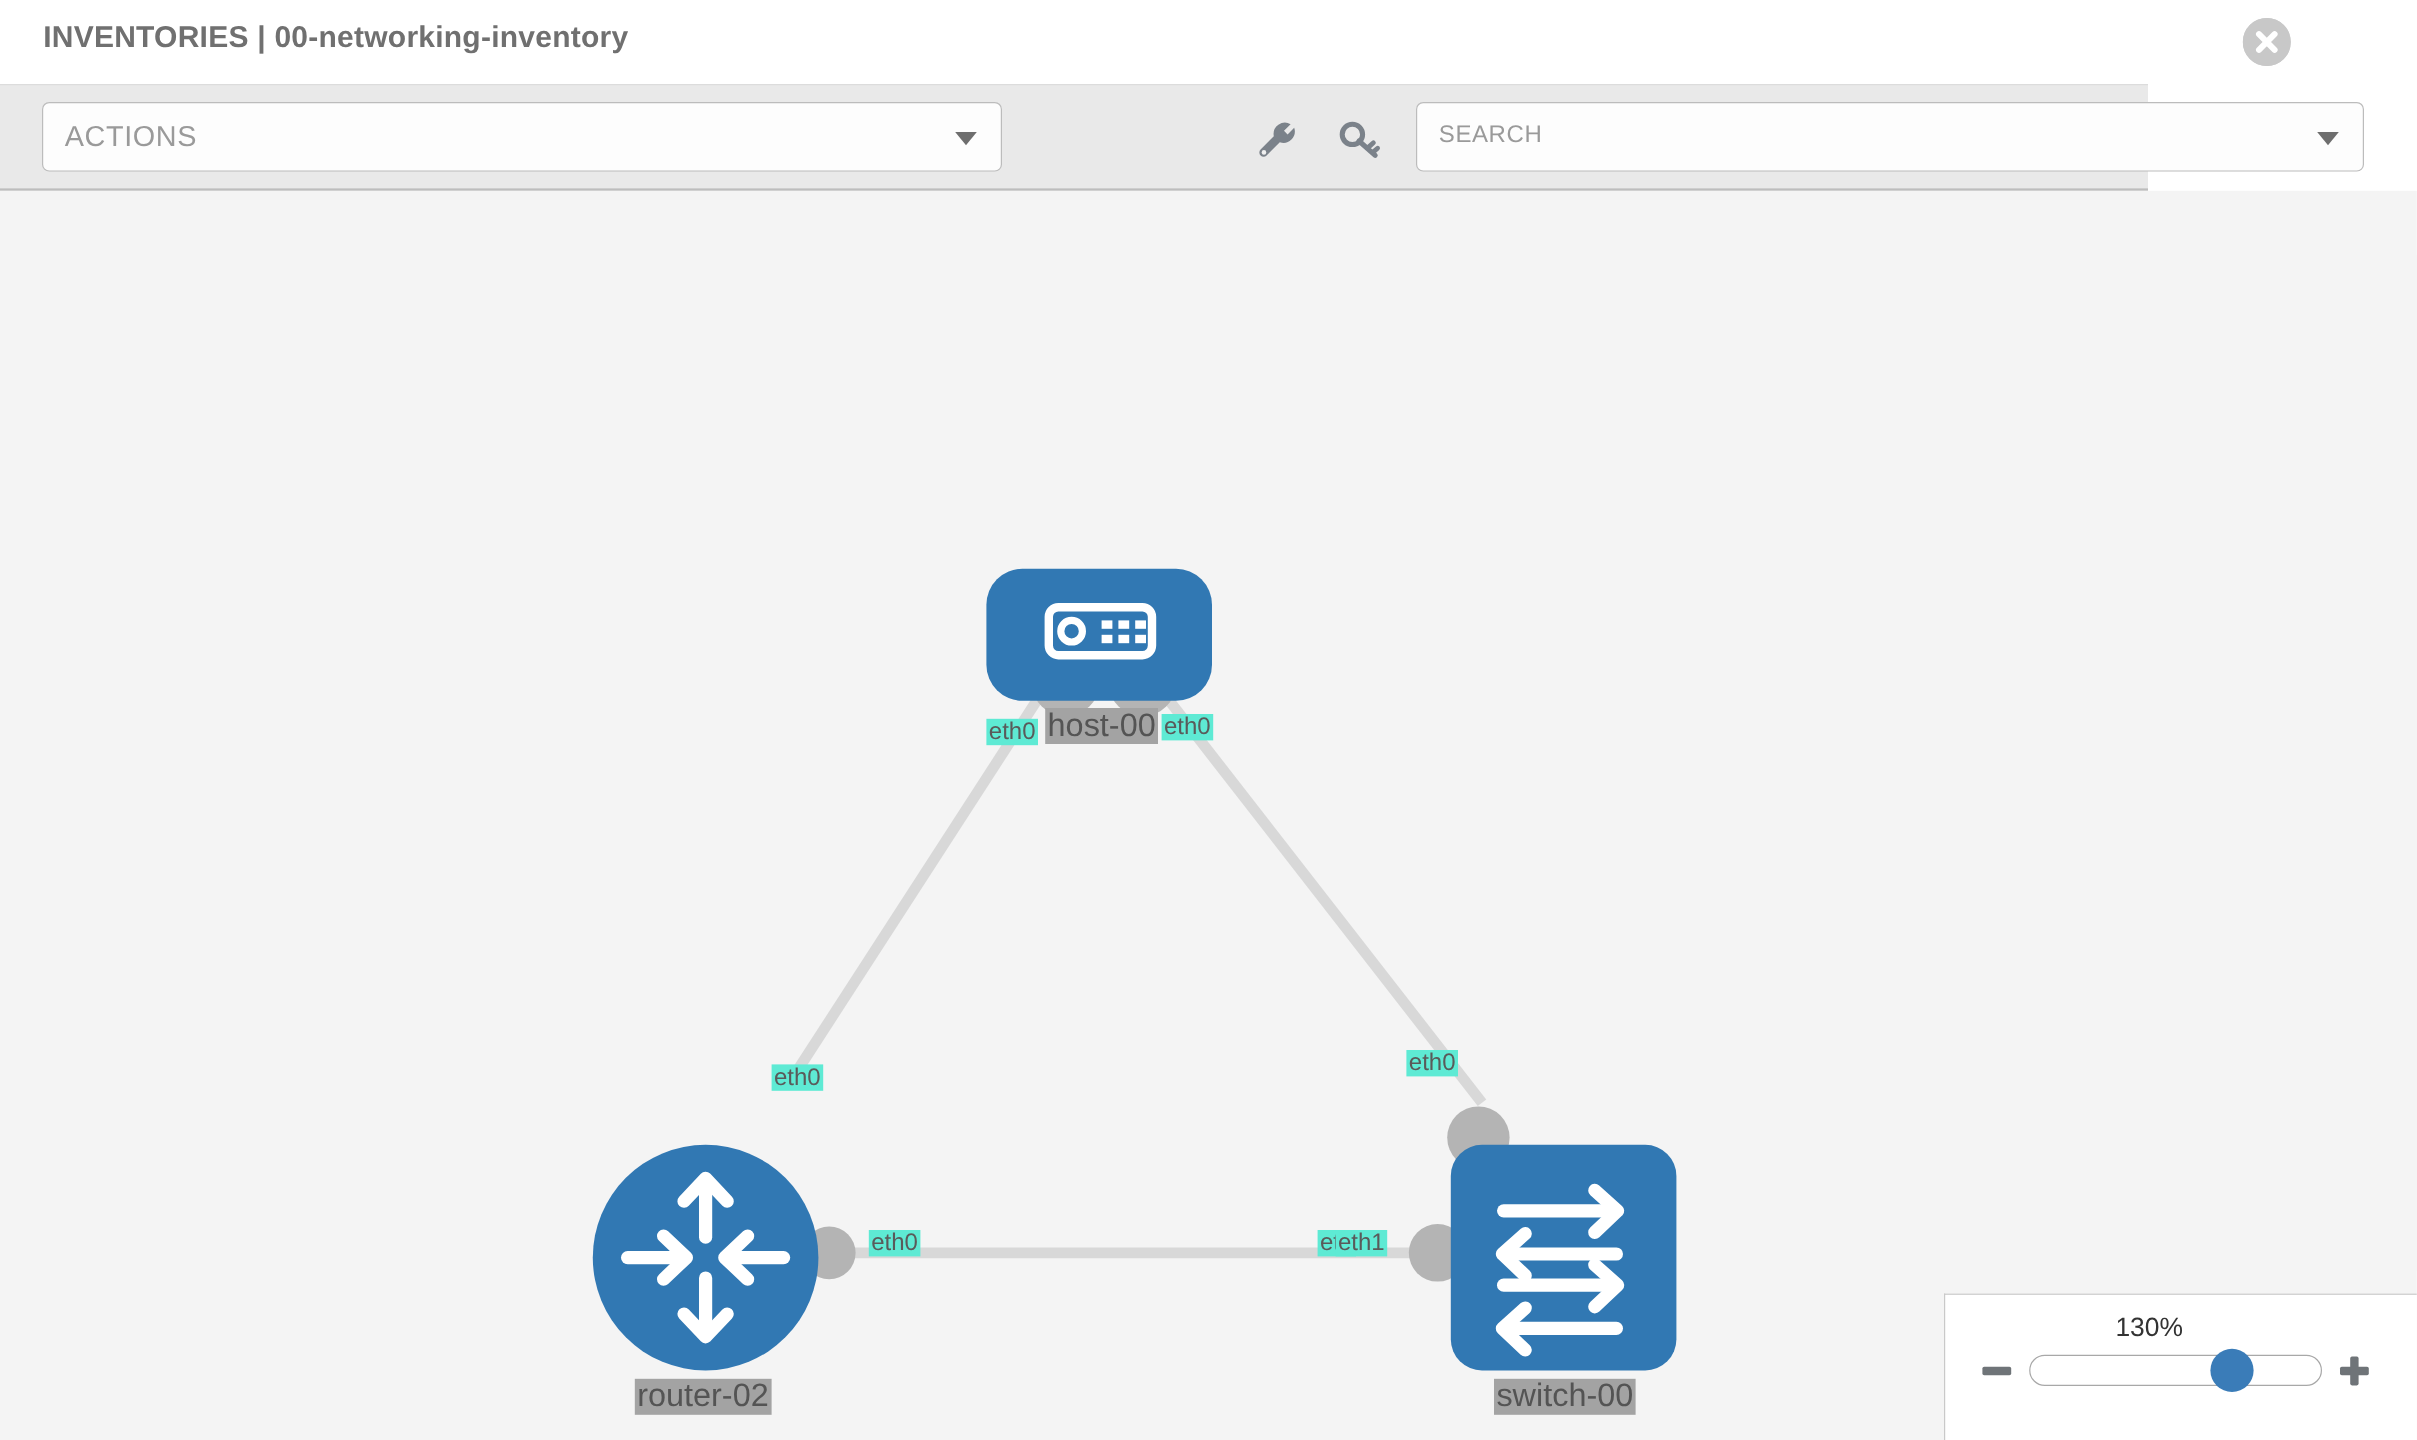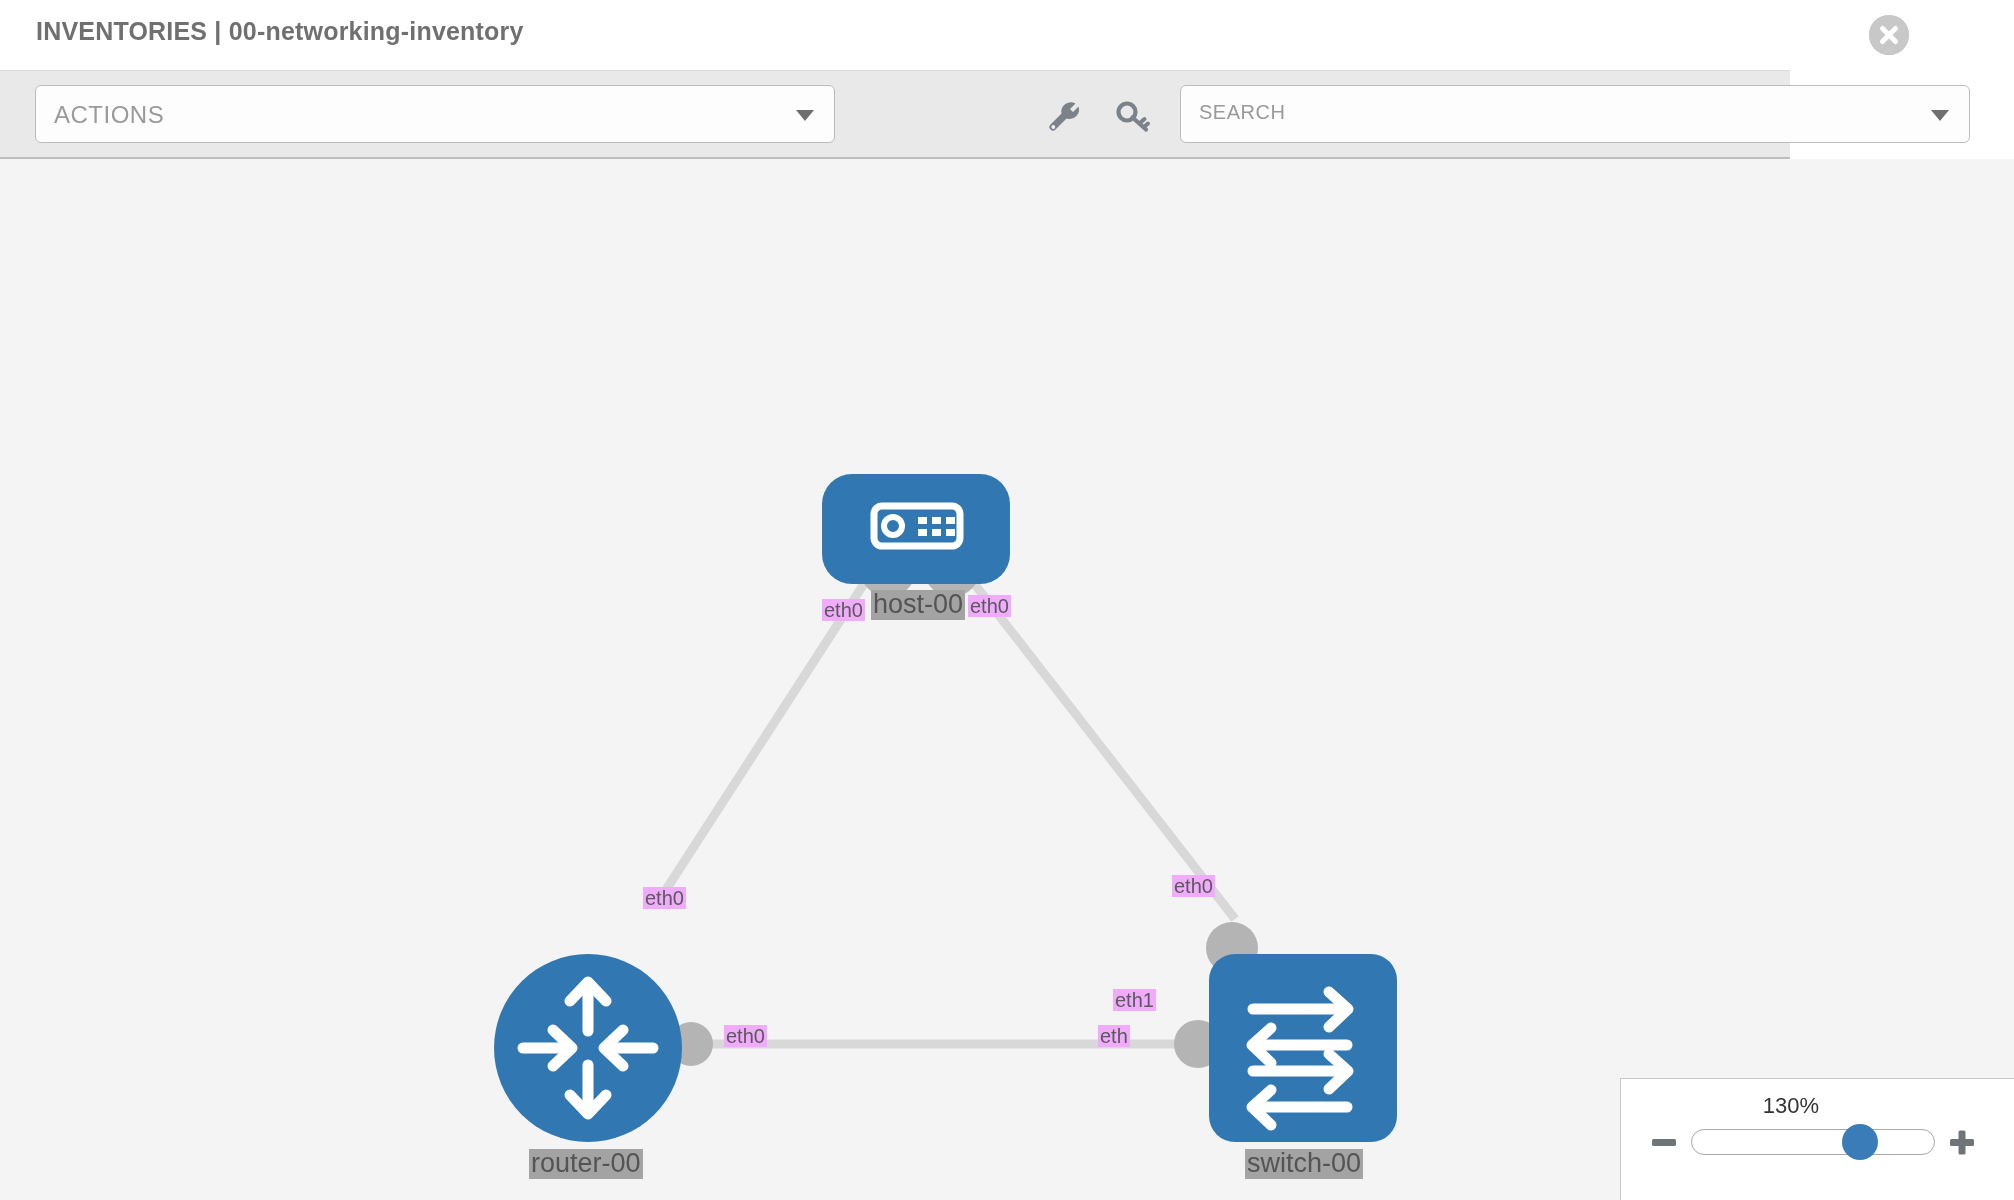--- a/index.html
+++ b/index.html
@@ -138,21 +138,21 @@
     position: absolute;
     background: #a3a3a3;
     color: #545454;
     font-size: 27px;
     white-space: nowrap;
     padding: 0 2px;
     line-height: 1.1;
   }
   .iface-label {
     position: absolute;
-    background: #f0abfc;
+    background: #5eead4;
     color: #5a5a5a;
     font-size: 20px;
     white-space: nowrap;
     padding: 0 2px;
     line-height: 1.1;
   }
 
   
   .zoom-panel {
     position: absolute;
@@ -308,24 +308,24 @@
       </g>
     </g>
   </svg>
 
   <span class="iface-label" style="left:822px; top:440px;">eth0</span>
   <span class="iface-label" style="left:968px; top:436px;">eth0</span>
   <span class="iface-label" style="left:643px; top:728px;">eth0</span>
   <span class="iface-label" style="left:1172px; top:716px;">eth0</span>
   <span class="iface-label" style="left:724px; top:866px;">eth0</span>
   <span class="iface-label" style="left:1098px; top:866px;">eth</span>
-  <span class="iface-label" style="left:1113px; top:830px;">eth1</span>
+  <span class="iface-label" style="left:1113px; top:866px;">eth1</span>
 
   <span class="node-label" style="left:871px; top:431px;">host-00</span>
-  <span class="node-label" style="left:529px; top:990px;">router-00</span>
+  <span class="node-label" style="left:529px; top:990px;">router-02</span>
   <span class="node-label" style="left:1245px; top:990px;">switch-00</span>
 </div>
 
 <div class="zoom-panel">
   <div class="zoom-value">130%</div>
 
   <div class="zoom-minus">
     <svg width="34" height="34" viewBox="0 0 34 34">
       <rect x="5" y="14" width="24" height="7" rx="1.5" fill="#6f7478"></rect>
     </svg>

